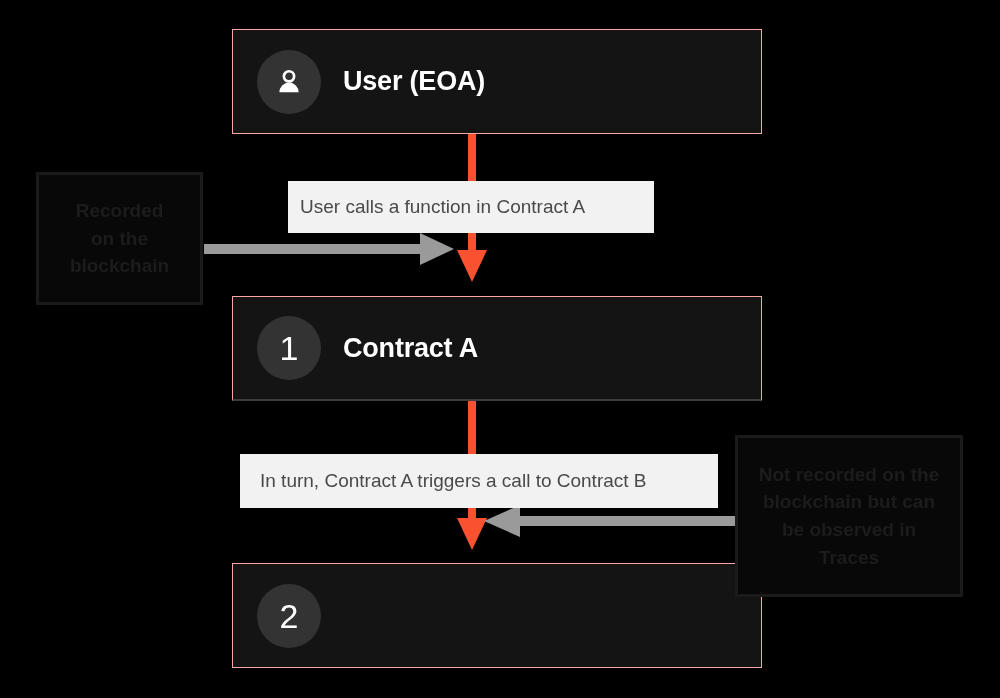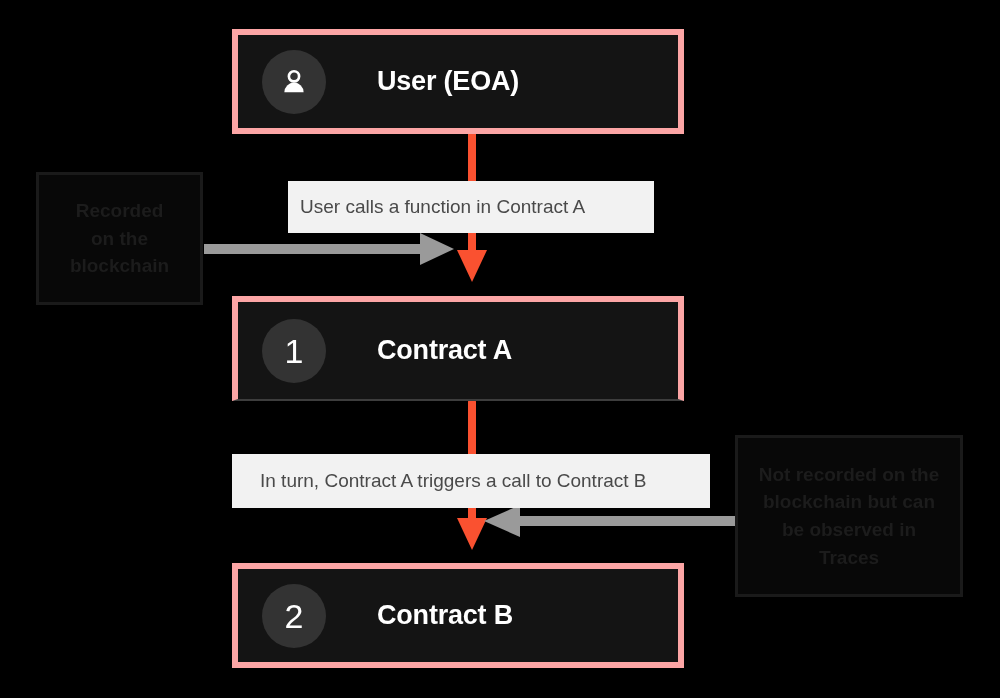--- a/index.html
+++ b/index.html
@@ -18,28 +18,27 @@
     width: 1000px;
     height: 698px;
     background: #000000;
     overflow: hidden;
   }
 
   
   .node {
     position: absolute;
     left: 232px;
-    width: 452px;
+    width: 530px;
     background: #141414;
-    border: 6px solid #fca5a5;
+    border: 1px solid #fca5a5;
     box-sizing: border-box;
     display: flex;
     align-items: center;
     z-index: 3;
-    gap: 29px;
   }
   .node-user      { top: 29px;  height: 105px; }
   .node-contract-a{ top: 296px; height: 105px; border-bottom: 2px solid #3d3d3d; }
   .node-contract-b{ top: 563px; height: 105px; }
 
   .node-badge {
     width: 64px;
     height: 64px;
     margin-left: 24px;
     border-radius: 50%;
@@ -70,21 +69,21 @@
     background: #f2f2f2;
     color: #4a4a4a;
     font-size: 19px;
     display: flex;
     align-items: center;
     box-sizing: border-box;
     z-index: 4;
     white-space: nowrap;
   }
   .edge-label-1 { left: 288px; top: 181px; width: 366px; height: 52px; padding-left: 12px; }
-  .edge-label-2 { left: 232px; top: 454px; width: 478px; height: 54px; padding-left: 28px; }
+  .edge-label-2 { left: 240px; top: 454px; width: 478px; height: 54px; padding-left: 20px; }
 
   
   .arrow-orange {
     position: absolute;
     left: 455px;
     width: 34px;
     z-index: 2;
   }
   .arrow-orange svg { display: block; }
   .arrow-v1 { top: 130px; height: 152px; }
@@ -191,16 +190,15 @@
     <div>
       <span>Not recorded on the</span>
       <span>blockchain but can</span>
       <span>be observed in</span>
       <span>Traces</span>
     </div>
   </div>
 
   <div class="node node-contract-b">
     <div class="node-badge">2</div>
-    <div class="node-title">Contract B</div>
   </div>
 
 </div>
 
 </body></html>

